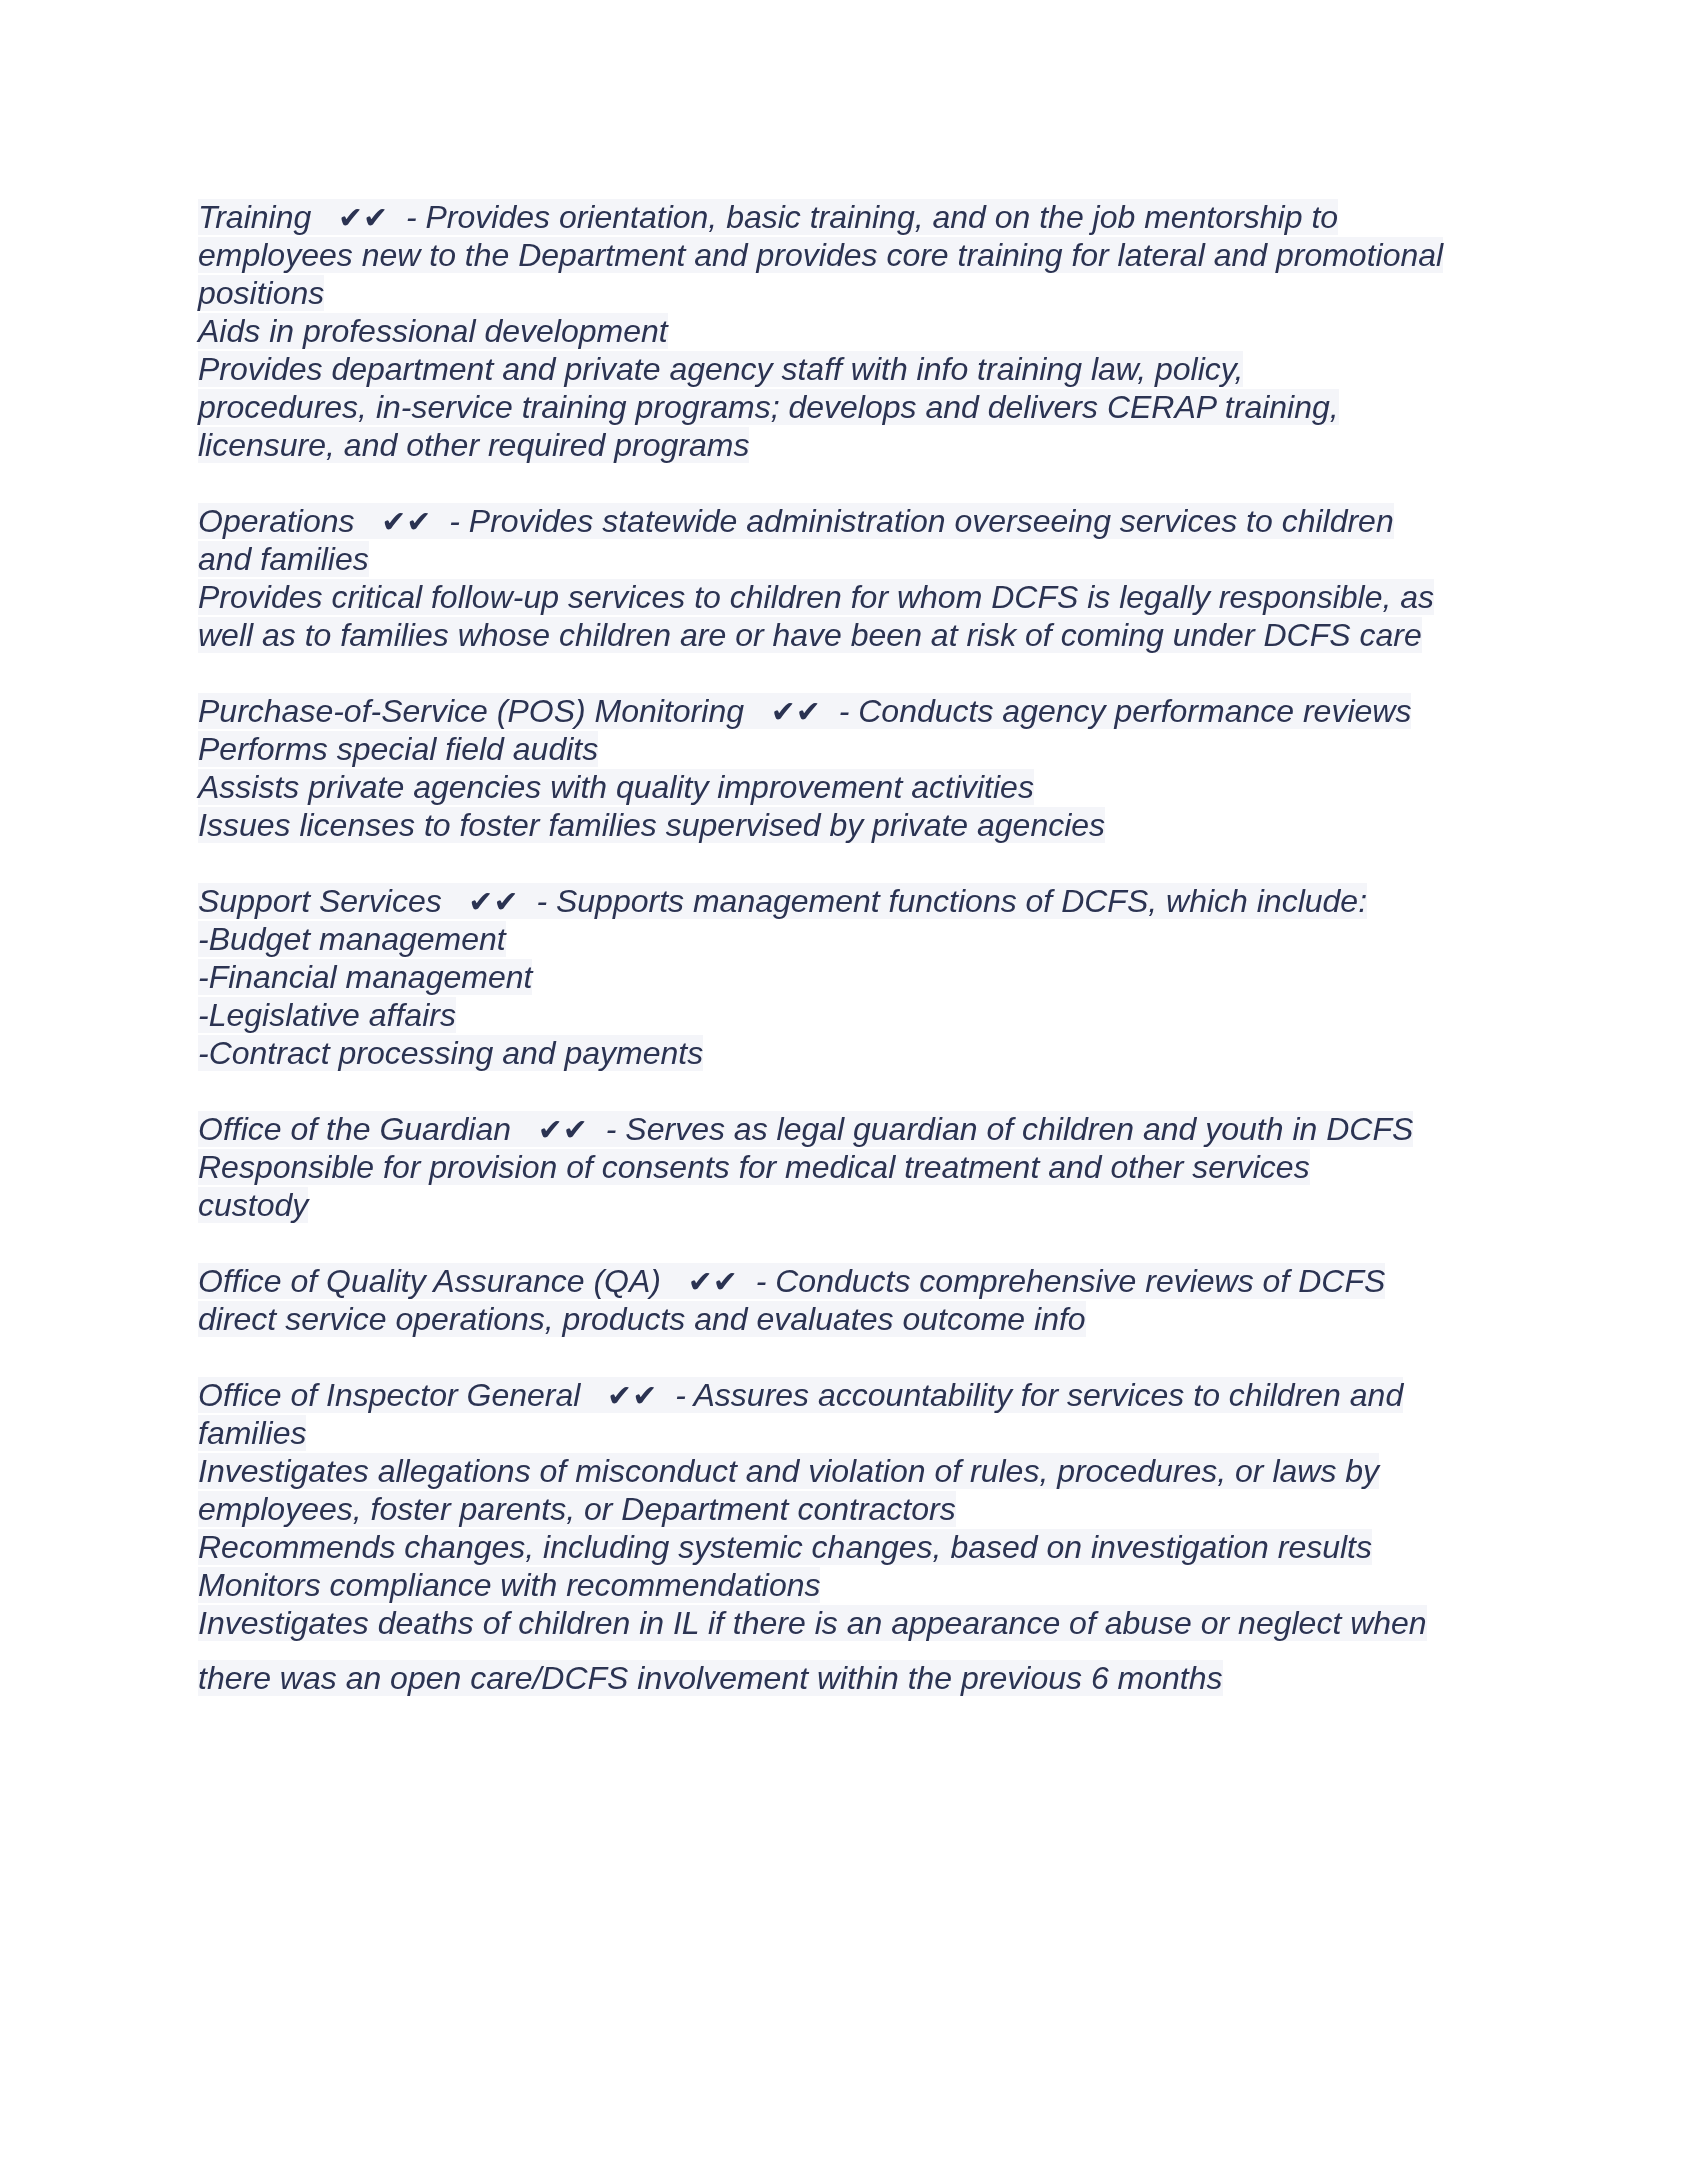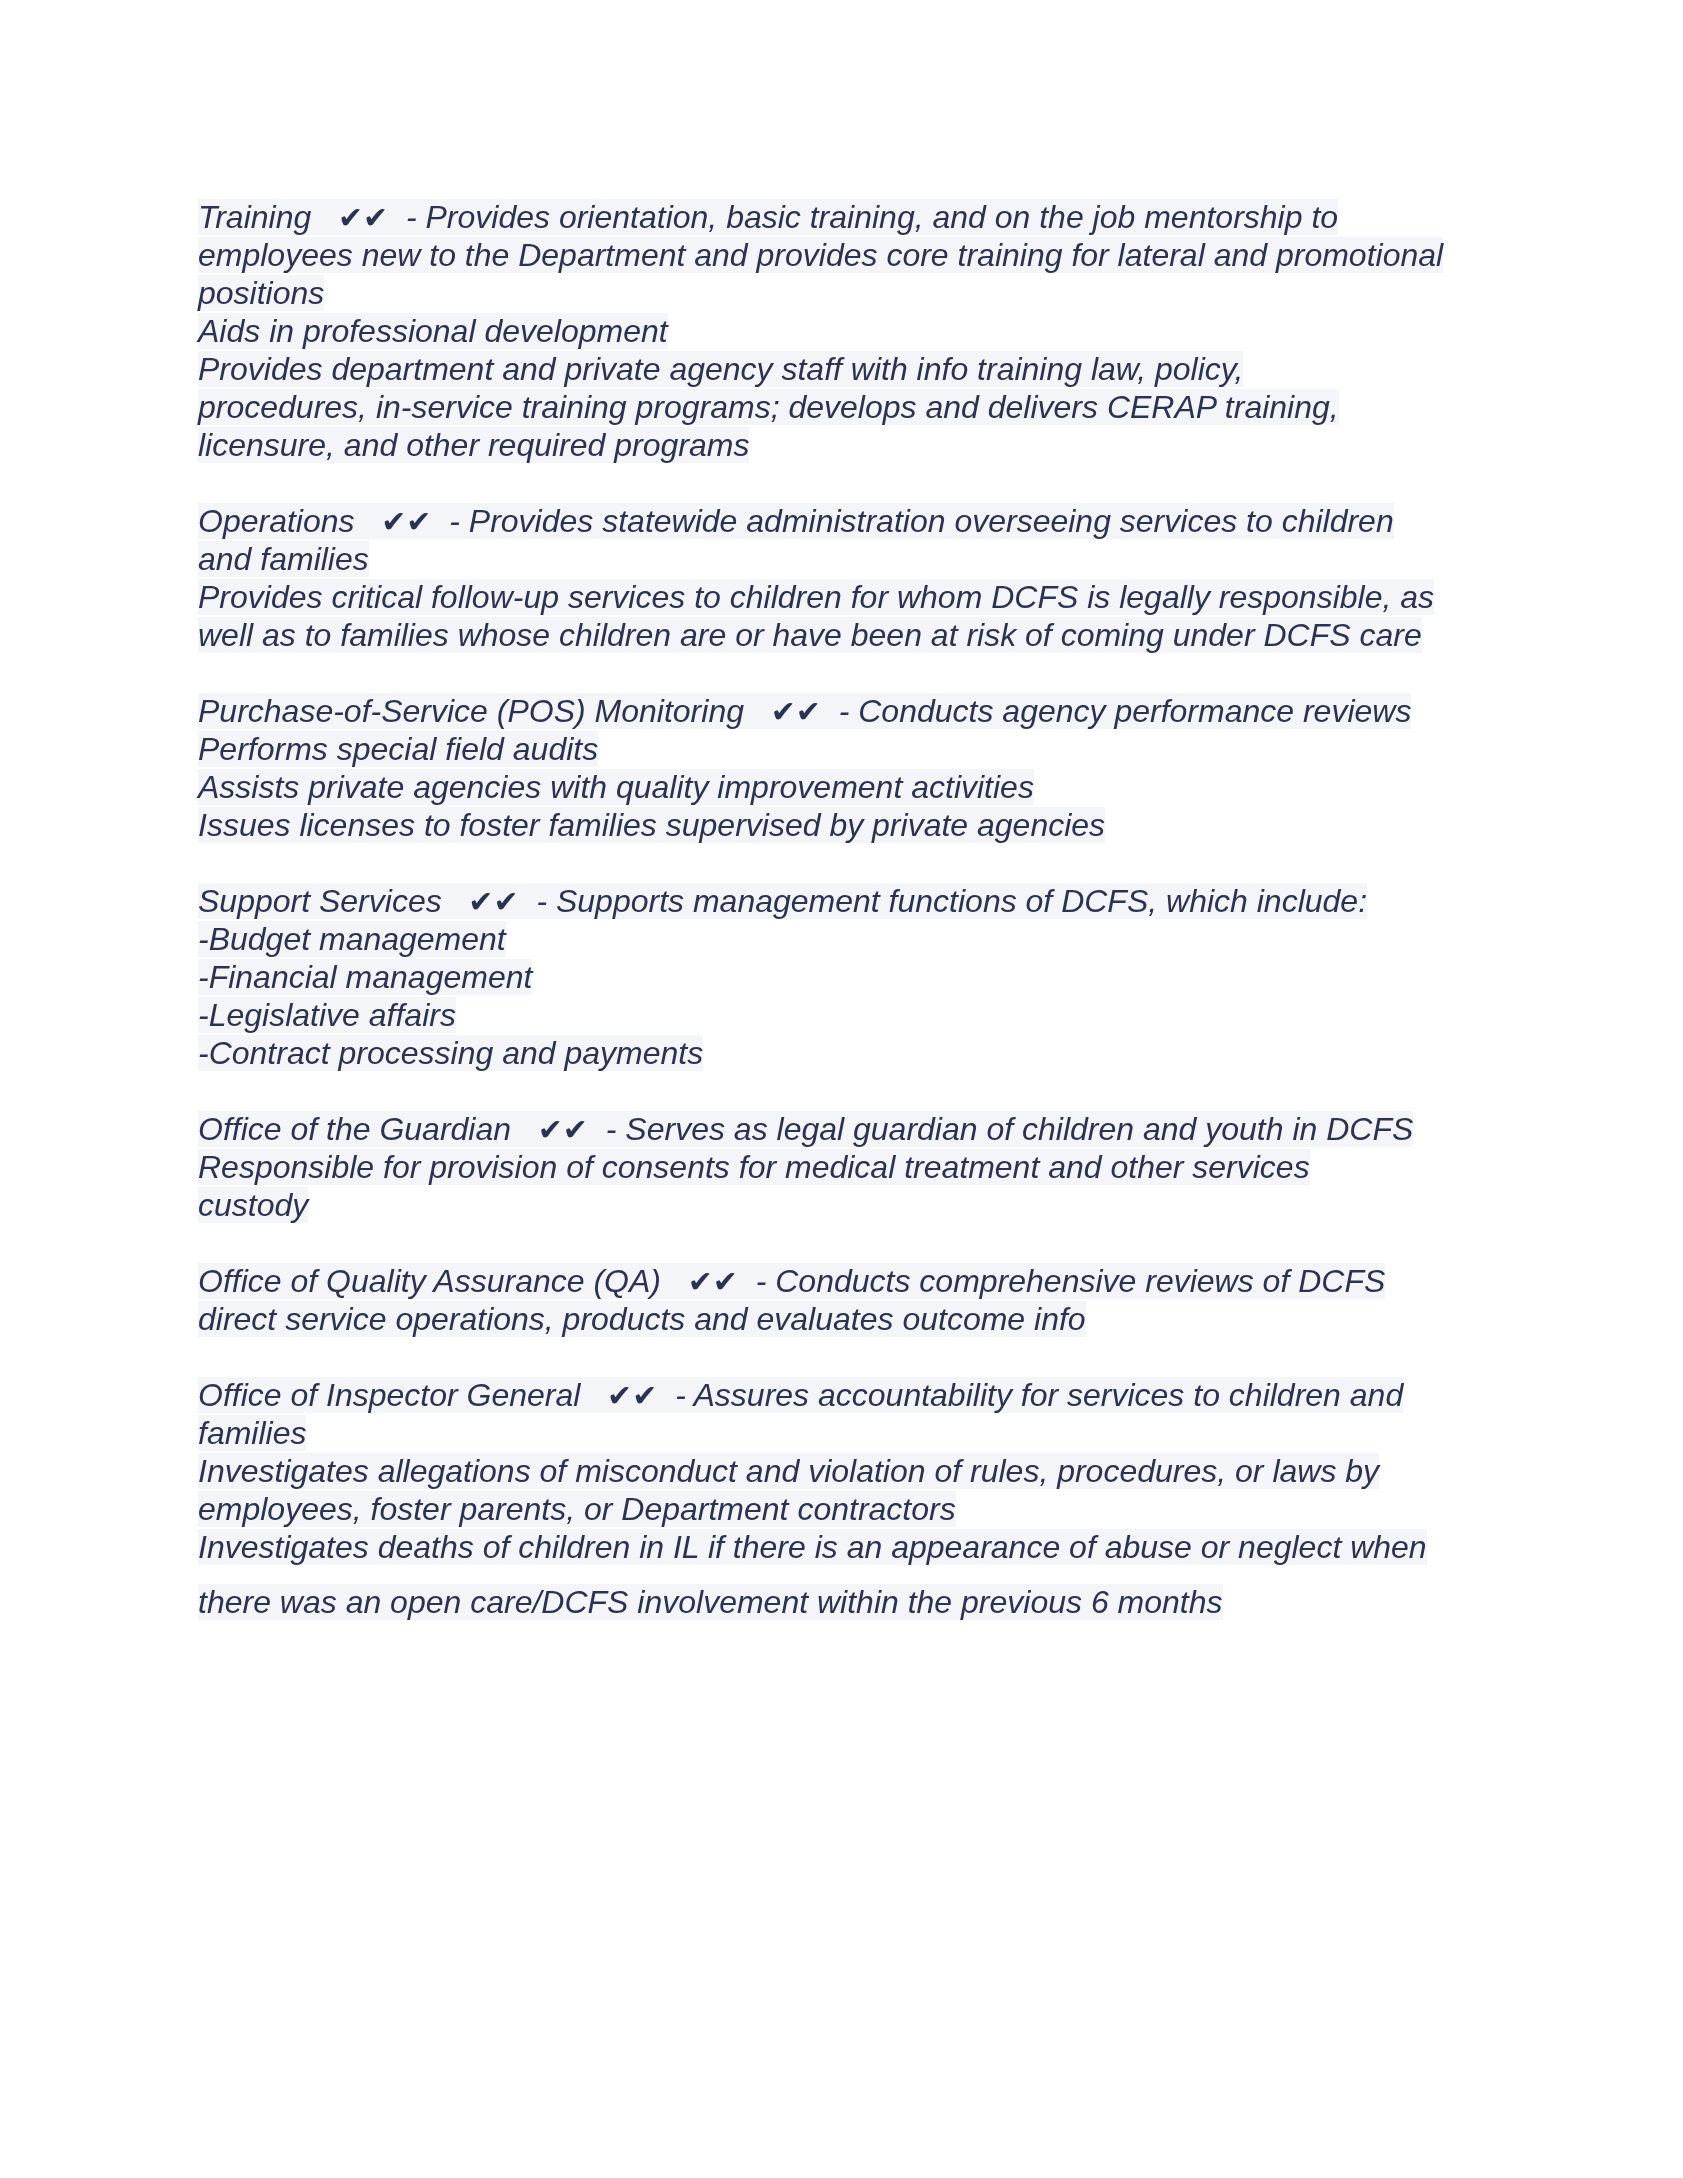--- a/index.html
+++ b/index.html
@@ -66,18 +66,20 @@
     <div class="line"><span class="hl"><span>Office of Quality Assurance (QA)</span>   <span class="check">✔✔</span> <span> - Conducts comprehensive reviews of DCFS</span></span></div>
     <div class="line"><span class="hl">direct service operations, products and evaluates outcome info</span></div>
   </div>
   <div class="blank"></div>
 
   <div>
     <div class="line"><span class="hl"><span>Office of Inspector General</span>   <span class="check">✔✔</span> <span> - Assures accountability for services to children and</span></span></div>
     <div class="line"><span class="hl">families</span></div>
     <div class="line"><span class="hl">Investigates allegations of misconduct and violation of rules, procedures, or laws by</span></div>
     <div class="line"><span class="hl">employees, foster parents, or Department contractors</span></div>
+    <div class="line"><span class="hl">Recommends changes, including systemic changes, based on investigation results</span></div>
+    <div class="line"><span class="hl">Monitors compliance with recommendations</span></div>
     <div class="line"><span class="hl">Investigates deaths of children in IL if there is an appearance of abuse or neglect when</span></div>
     <div class="line" style="margin-top:17px"><span class="hl">there was an open care/DCFS involvement within the previous 6 months</span></div>
   </div>
 
 </div>
 
 
 </body></html>

